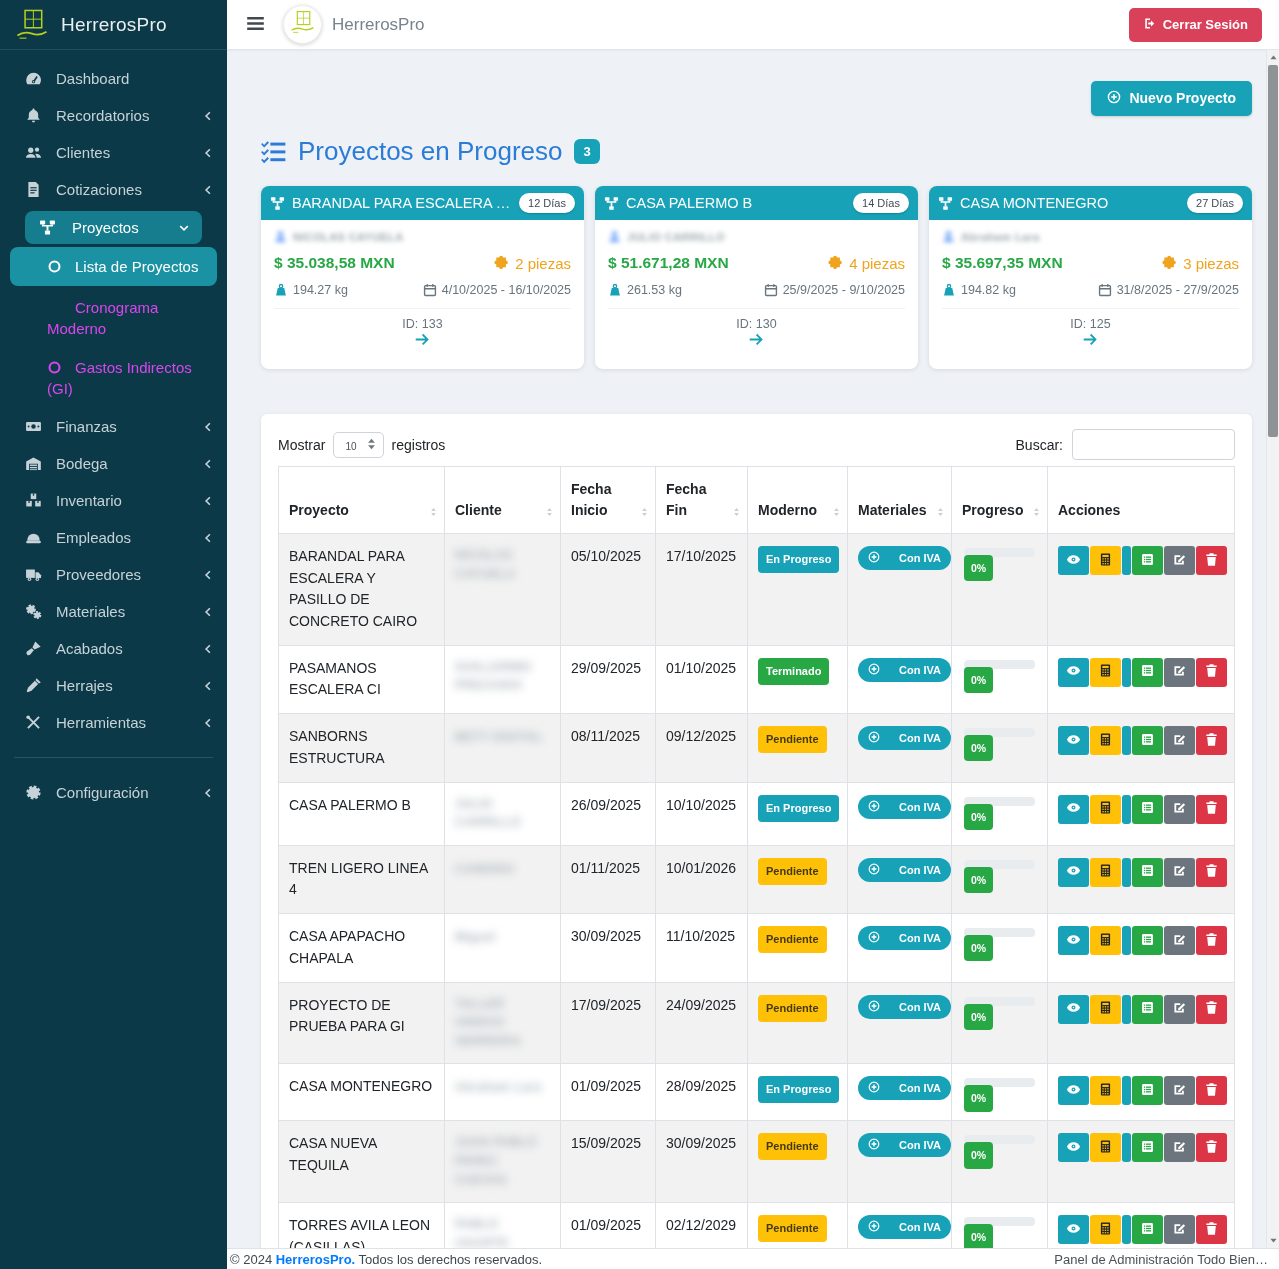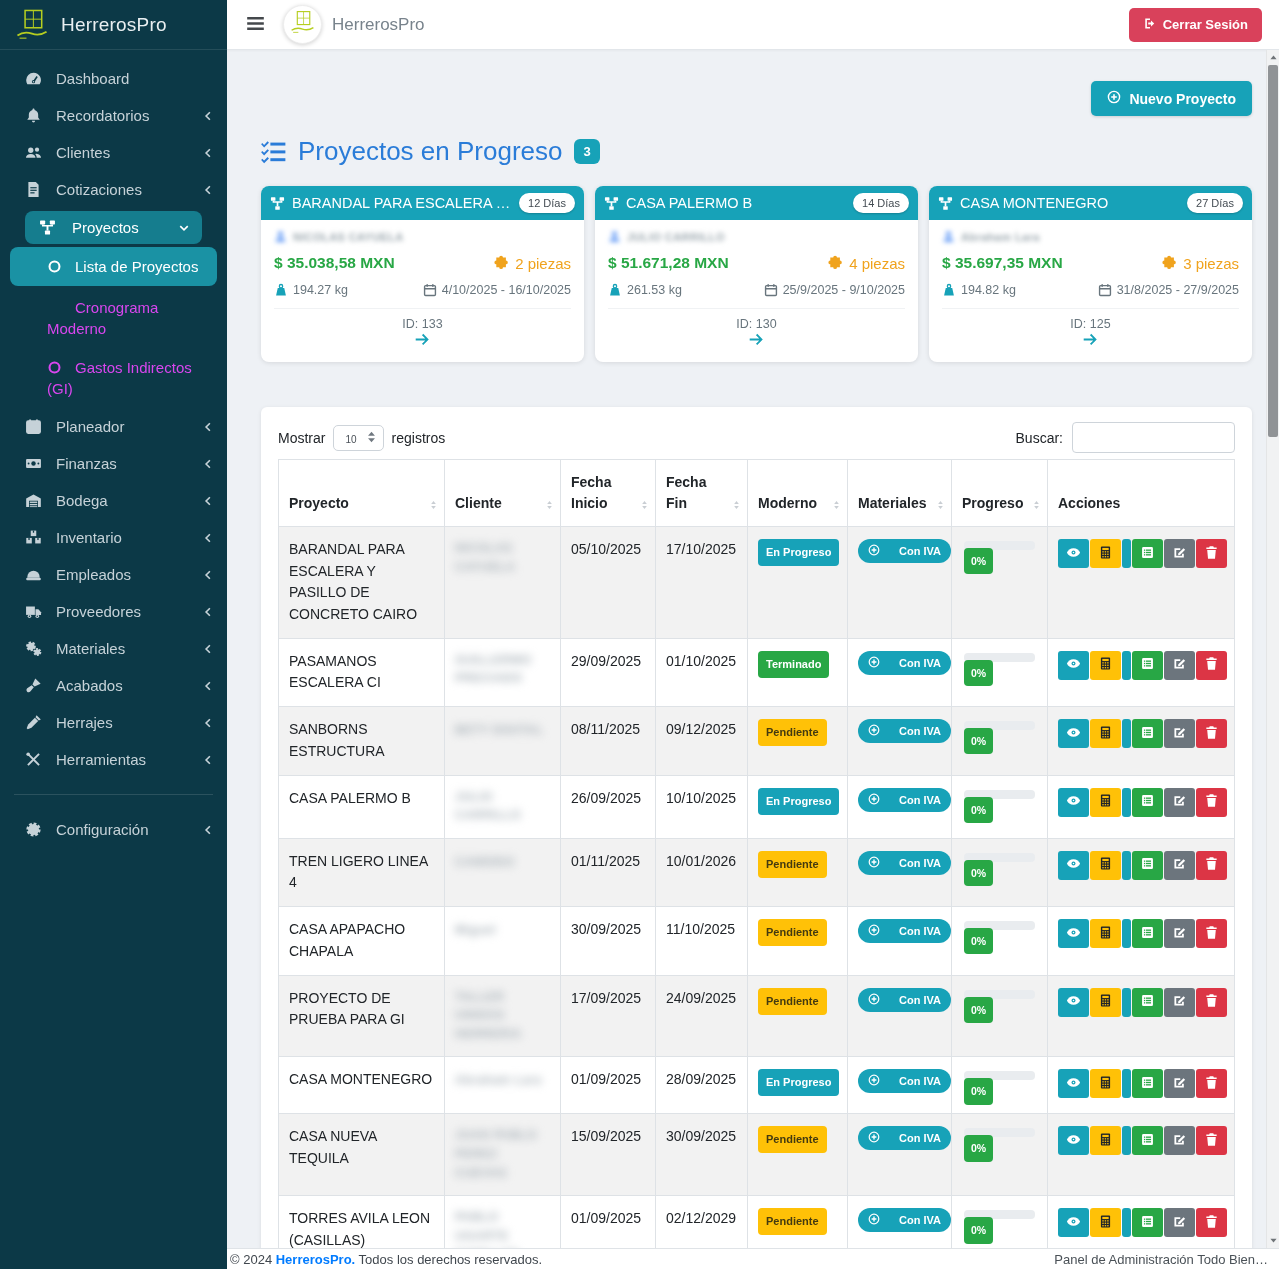--- a/index.html
+++ b/index.html
@@ -42,40 +42,40 @@
     box-shadow:0 1px 4px rgba(0,0,0,.18); display:flex; align-items:center; justify-content:center; margin-right:10px; }
   .toplogo svg { width:27px; height:27px; }
   .topbrand { font-size:17px; color:#78838c; }
   .logout { margin-left:auto; background:#d9415b; color:#fff; border:none; border-radius:5px;
     padding:9px 14px; font-size:13px; font-weight:bold; display:flex; align-items:center; gap:7px; cursor:pointer; }
   .logout .ico svg { width:13px; height:13px; fill:#fff; }
 
   .content { flex:1; padding:14px 27px 0 34px; overflow:hidden; }
   .actions-row { display:flex; justify-content:flex-end; margin:17px 0 20px; }
   .btn-new { background:#17a2b8; color:#fff; border:none; border-radius:5px; padding:9px 16px;
-    font-size:14px; font-weight:bold; display:flex; align-items:center; gap:8px; cursor:pointer;
+    font-size:14px; font-weight:bold; display:flex; align-items:flex-start; gap:8px; cursor:pointer;
     box-shadow:0 1px 3px rgba(0,0,0,.15); }
   .btn-new .ico svg { width:14px; height:14px; }
 
   .title-row { display:flex; align-items:center; gap:12px; margin-bottom:19px; }
   .title-ico { display:flex; }
   .title-ico svg { width:25px; height:25px; fill:#2a7cd8; }
   .page-title { font-size:26px; color:#2a7cd8; font-weight:500; }
   .count-badge { background:#17a2b8; color:#fff; font-size:13px; font-weight:bold; border-radius:6px; padding:5px 9px; }
 
   
   .cards { display:flex; gap:11px; }
   .card { flex:1; background:#fff; border-radius:8px; box-shadow:0 1px 5px rgba(0,0,0,.1); overflow:hidden; }
   .card-head { background:#17a2b8; color:#fff; display:flex; align-items:center; padding:7px 9px; gap:7px; }
   .card-head .ico { display:flex; flex-shrink:0; }
   .card-head .ico svg { width:15px; height:15px; fill:#fff; }
   .card-title { font-size:14.5px; flex:1; white-space:nowrap; overflow:hidden; text-overflow:ellipsis; }
   .days { background:#fff; color:#434b52; font-size:11px; border-radius:11px; padding:4px 9px;
     white-space:nowrap; box-shadow:0 1px 2px rgba(0,0,0,.2); }
-  .card-body { padding:10px 13px 7px; }
+  .card-body { padding:10px 13px 14px; }
   .client { display:flex; align-items:center; gap:6px; color:#9aa6ad; font-size:11px; font-weight:bold;
     letter-spacing:.4px; filter:blur(2.6px); }
   .client .ico { display:flex; }
   .client .ico svg { width:13px; height:13px; fill:#4285f4; }
   .money-row { display:flex; justify-content:space-between; align-items:center; margin:11px 0; }
   .amount { color:#28a745; font-weight:bold; font-size:15.5px; }
   .pieces { color:#f0a31d; font-size:15px; display:flex; align-items:center; gap:6px; }
   .pieces .ico { display:flex; }
   .pieces .ico svg { width:16px; height:16px; fill:#f0a31d; }
   .meta-row { display:flex; justify-content:space-between; color:#68757d; font-size:12.5px; margin-bottom:11px; }
@@ -267,35 +267,20 @@
               </svg></span><span>Cronograma Moderno</span></a>
 
           <a class="sub-item" data-active="false" data-bullet="true"><span class="ico"><svg viewBox="0 0 16 16" fill="none">
                 <circle cx="8" cy="8" r="5.3" stroke="currentColor" stroke-width="2.2"></circle>
               </svg></span><span>Gastos Indirectos (GI)</span></a>
 
       </div>
 
       <div>
 
-          <div class="nav-item" data-chev="true">
-            <span class="ico">
-              <svg viewBox="0 0 16 16" fill="none">
-                <rect x="1.8" y="3" width="12.4" height="11.2" rx="1.2" stroke="currentColor" stroke-width="1.6"></rect>
-                <path d="M1.8 6.6h12.4" stroke="currentColor" stroke-width="1.5"></path>
-                <path d="M4.8 1.3v3M11.2 1.3v3" stroke="currentColor" stroke-width="1.8"></path>
-              </svg>
-            </span>
-            <span>Planeador</span>
-            <span class="chev">
-              <svg viewBox="0 0 16 16" fill="none">
-                <path d="M11 2L5 8l6 6" stroke="currentColor" stroke-width="2.6"></path>
-              </svg>
-            </span>
-          </div>
 
           <div class="nav-item" data-chev="true">
             <span class="ico">
               <svg viewBox="0 0 16 16" fill="currentColor">
                 <rect x="1" y="3.8" width="14" height="8.4" rx="1"></rect>
                 <circle cx="8" cy="8" r="2.1" fill="#0c3947"></circle>
                 <circle cx="3.4" cy="8" r=".9" fill="#0c3947"></circle>
                 <circle cx="12.6" cy="8" r=".9" fill="#0c3947"></circle>
               </svg>
             </span>

